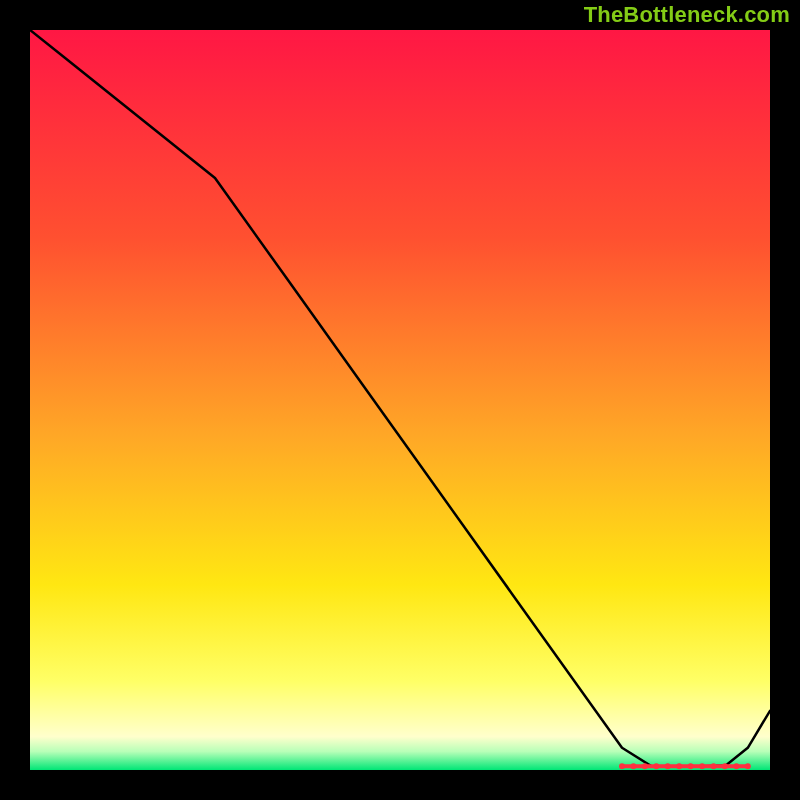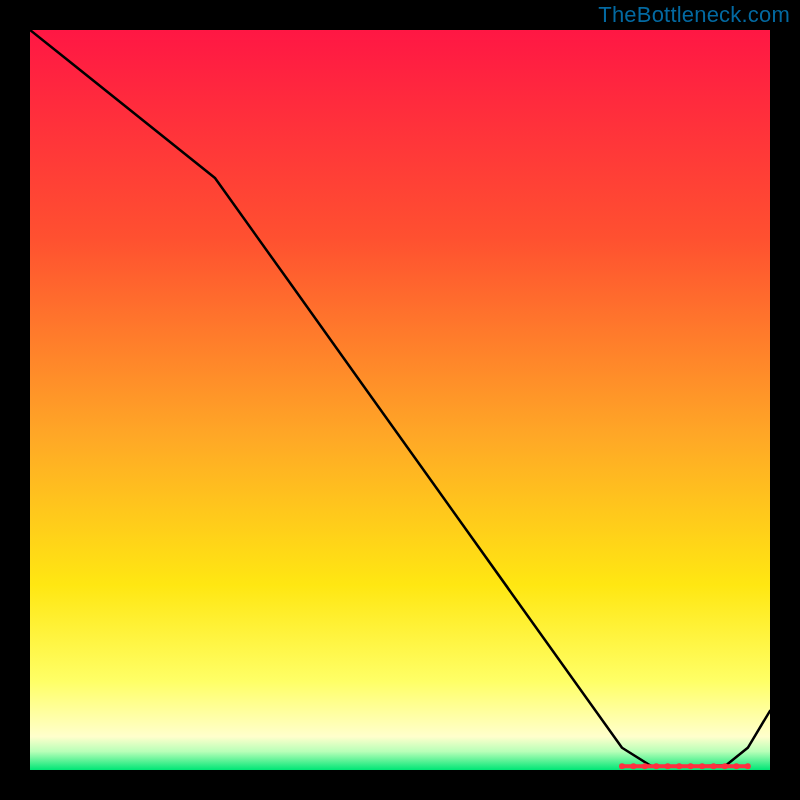--- a/index.html
+++ b/index.html
@@ -14,23 +14,23 @@
   .outer {
     position: relative;
     width: 800px;
     height: 800px;
     background: #000;
   }
   .watermark {
     position: absolute;
     top: 2px;
     right: 10px;
-    color: #0369a1;
+    color: #84cc16;
     font-size: 22px;
-    font-weight: normal;
+    font-weight: bold;
     letter-spacing: 0.2px;
     z-index: 5;
   }
   .plot {
     position: absolute;
     left: 30px;
     top: 30px;
     width: 740px;
     height: 740px;
   }

